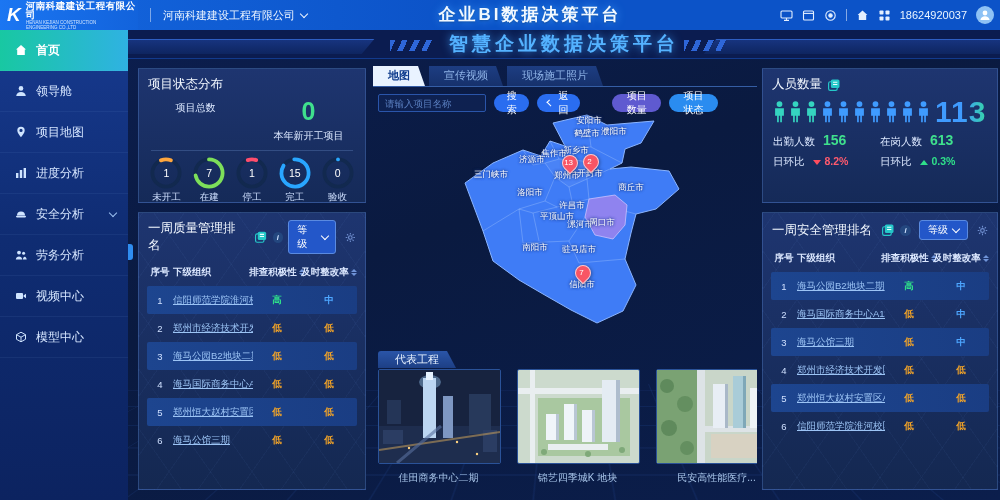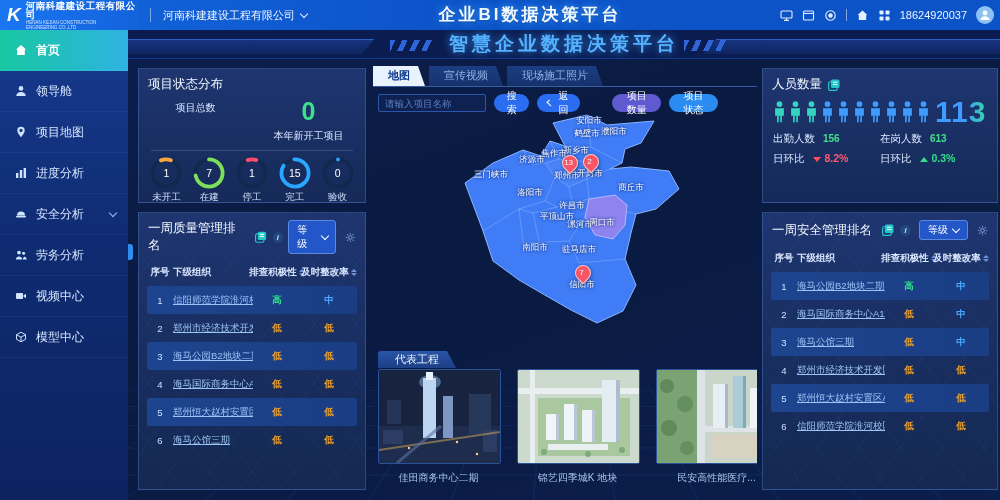--- a/index.html
+++ b/index.html
@@ -102,21 +102,21 @@
 
   
   .onsite-lab{font-size:10.5px;color:#dce8ff;padding:1px 10px 0;}
   .persons{display:flex;align-items:flex-end;gap:3px;padding:5px 8px 0 10px;}
   .persons svg{width:13px;height:22px;}
   .p-teal{fill:#35d4c0;} .p-blue{fill:#3f9bff;}
   .big-num{font-size:30px;font-weight:bold;line-height:22px;margin-left:2px;letter-spacing:1px;
        background:linear-gradient(90deg,#3f9bff 55%,#35d4a8);-webkit-background-clip:text;background-clip:text;color:transparent;}
   .pstats{display:grid;grid-template-columns:1fr 1fr;padding:9px 10px 0;row-gap:6px;font-size:10.5px;color:#dce8ff;}
   .pstat{display:flex;align-items:baseline;gap:8px;}
-  .pstat .val{font-size:10px;font-weight:bold;color:#3fe08d;}
+  .pstat .val{font-size:14px;font-weight:bold;color:#3fe08d;}
   .tri{display:inline-block;width:0;height:0;border-left:4px solid transparent;border-right:4px solid transparent;margin-right:4px;}
   .tri.down{border-top:5px solid #ff4d5e;} .tri.up{border-bottom:5px solid #2fe08a;}
   .delta-down{color:#ff5a6e;font-weight:bold;} .delta-up{color:#2fe08a;font-weight:bold;}
 
   
   .map-tabs{position:absolute;left:373px;top:66px;width:384px;height:20px;display:flex;gap:4px;z-index:3;
        border-bottom:1px solid rgba(90,150,245,.55);}
   .map-tab{padding:0 15px;line-height:19px;font-size:11px;color:#8fb4e8;cursor:pointer;
        background:linear-gradient(180deg,#1d3d82,#16316c);clip-path:polygon(0 0,calc(100% - 7px) 0,100% 100%,0 100%);}
   .map-tab.active{background:#e9f3ff;color:#0c3a8c;font-weight:bold;}

